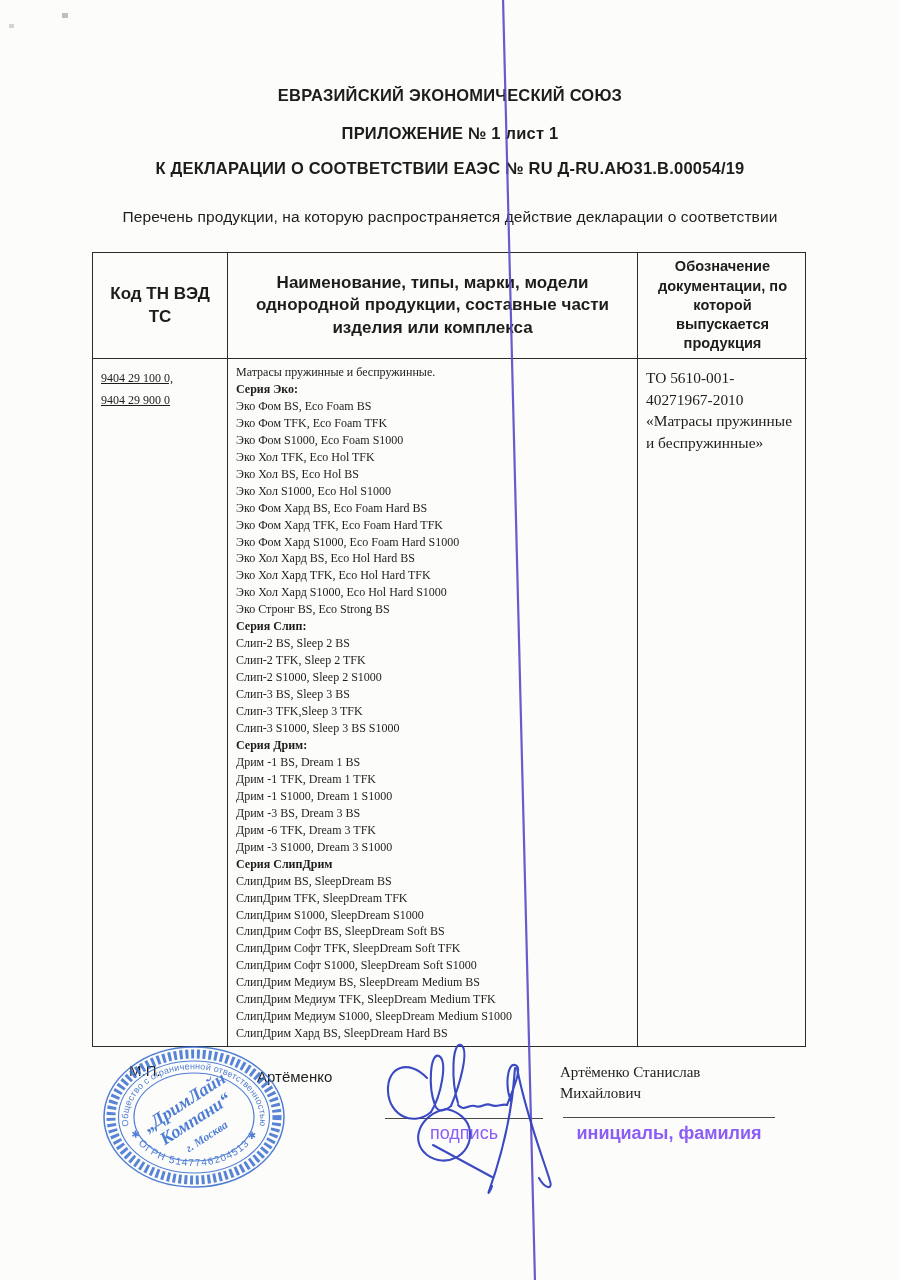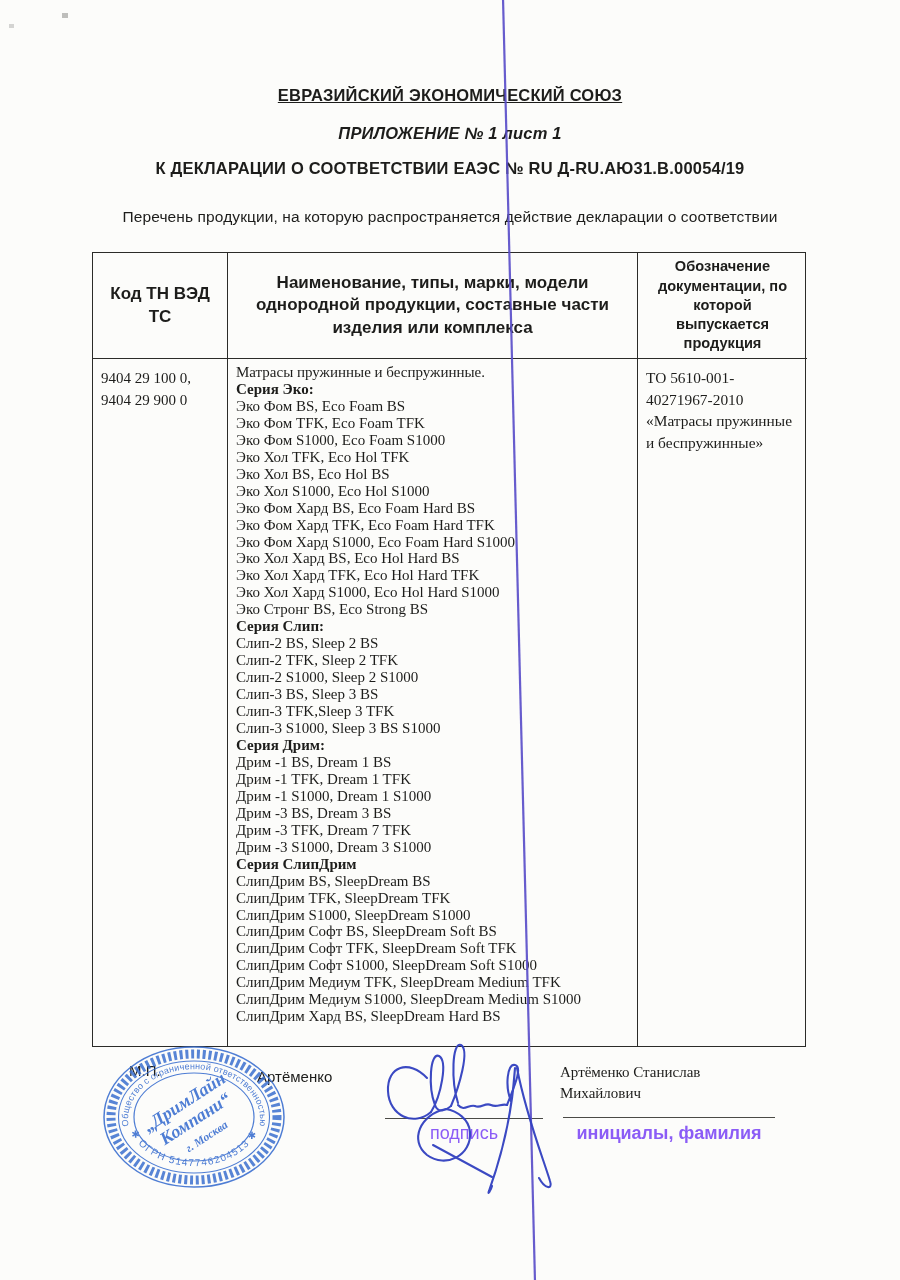--- a/index.html
+++ b/index.html
@@ -32,22 +32,22 @@
   }
   .cell{box-sizing:border-box;border-right:1.4px solid var(--table-border);}
   .cell.last{border-right:none;}
   .th{
     border-bottom:1.4px solid var(--table-border);
     display:flex;align-items:center;justify-content:center;text-align:center;
     font-family:"Liberation Sans", sans-serif;font-weight:bold;font-size:17px;line-height:1.32;
     padding:4px 6px;
   }
   .th3{font-size:14.6px;}
-  .td-codes{padding:8px 12px 0 8px;font-size:15px;line-height:22px;}
-  .td-products{padding:5px 6px 0 8px;font-size:15px;line-height:16.95px;}
+  .td-codes{padding:8px 12px 0 8px;font-size:12px;line-height:22px;text-decoration:underline;}
+  .td-products{padding:5px 6px 0 8px;font-size:12px;line-height:16.95px;}
   .td-products .pline.b{font-weight:bold;}
   .td-doc{padding:8px 4px 0 8px;font-size:15.4px;line-height:21.5px;}
   
   .mp{font-size:15px;}
   .caption{font-size:18px;color:#8b5cf6;}
   .rule{border-top:1.4px solid var(--line-gray);height:0;}
   .name-block{text-align:left;font-size:15px;line-height:21px;}
   .overlay{position:absolute;left:0;top:0;pointer-events:none;}
   .stamp-arc-top{font-family:"Liberation Sans", sans-serif;font-size:9px;letter-spacing:.2px;fill:var(--stamp-blue);}
   .stamp-arc-bot{font-family:"Liberation Sans", sans-serif;font-size:10px;letter-spacing:1.2px;fill:var(--stamp-blue);}
@@ -59,22 +59,22 @@
   .speck{position:absolute;background:#8a8a86;opacity:.55;}
 </style>
 </head>
 <body>
 
 <div id="page">
 
   <div class="speck" style="left:62px;top:13px;width:6px;height:5px;"></div>
   <div class="speck" style="left:9px;top:24px;width:5px;height:4px;opacity:.35;"></div>
 
-  <div class="abs centered sans hline" style="top:86px;text-decoration:underline;">ЕВРАЗИЙСКИЙ ЭКОНОМИЧЕСКИЙ СОЮЗ</div>
-  <div class="abs centered sans hline" style="top:124px;font-style:italic;">ПРИЛОЖЕНИЕ № 1 лист 1</div>
+  <div class="abs centered sans hline" style="top:86px;">ЕВРАЗИЙСКИЙ ЭКОНОМИЧЕСКИЙ СОЮЗ</div>
+  <div class="abs centered sans hline" style="top:124px;">ПРИЛОЖЕНИЕ № 1 лист 1</div>
   <div class="abs centered sans hline" style="top:159px;">К ДЕКЛАРАЦИИ О СООТВЕТСТВИИ ЕАЭС № RU Д-RU.АЮ31.В.00054/19</div>
   <div class="abs centered sans subtitle" style="top:208px;">Перечень продукции, на которую распространяется действие декларации о соответствии</div>
 
   <div class="doc-table">
     <div class="cell th">Код ТН ВЭД ТС</div>
     <div class="cell th" style="padding:4px 26px;">Наименование, типы, марки, модели однородной продукции, составные части изделия или комплекса</div>
     <div class="cell th th3 last" style="padding:4px 14px;">Обозначение документации, по которой выпускается продукция</div>
 
     <div class="cell td-codes">
       <div>9404 29 100 0,</div>
@@ -102,29 +102,30 @@
           <div class="pline">Слип-2 TFK, Sleep 2 TFK</div>
           <div class="pline">Слип-2 S1000, Sleep 2 S1000</div>
           <div class="pline">Слип-3 BS, Sleep 3 BS</div>
           <div class="pline">Слип-3 TFK,Sleep 3 TFK</div>
           <div class="pline">Слип-3 S1000, Sleep 3 BS S1000</div>
           <div class="pline b">Серия Дрим:</div>
           <div class="pline">Дрим -1 BS, Dream 1 BS</div>
           <div class="pline">Дрим -1 TFK, Dream 1 TFK</div>
           <div class="pline">Дрим -1 S1000, Dream 1 S1000</div>
           <div class="pline">Дрим -3 BS, Dream 3 BS</div>
-          <div class="pline">Дрим -3 TFK, Dream 7 TFK</div>
+          <div class="pline">Дрим -6 TFK, Dream 3 TFK</div>
           <div class="pline">Дрим -3 S1000, Dream 3 S1000</div>
           <div class="pline b">Серия СлипДрим</div>
           <div class="pline">СлипДрим BS, SleepDream BS</div>
           <div class="pline">СлипДрим TFK, SleepDream TFK</div>
           <div class="pline">СлипДрим S1000, SleepDream S1000</div>
           <div class="pline">СлипДрим Софт BS, SleepDream Soft BS</div>
           <div class="pline">СлипДрим Софт TFK, SleepDream Soft TFK</div>
           <div class="pline">СлипДрим Софт S1000, SleepDream Soft S1000</div>
+          <div class="pline">СлипДрим Медиум BS, SleepDream Medium BS</div>
           <div class="pline">СлипДрим Медиум TFK, SleepDream Medium TFK</div>
           <div class="pline">СлипДрим Медиум S1000, SleepDream Medium S1000</div>
           <div class="pline">СлипДрим Хард BS, SleepDream Hard BS</div>
         </div>
     </div>
     <div class="cell td-doc last">
       <div>ТО 5610-001-</div>
       <div>40271967-2010</div>
       <div>«Матрасы пружинные</div>
       <div>и беспружинные»</div>

